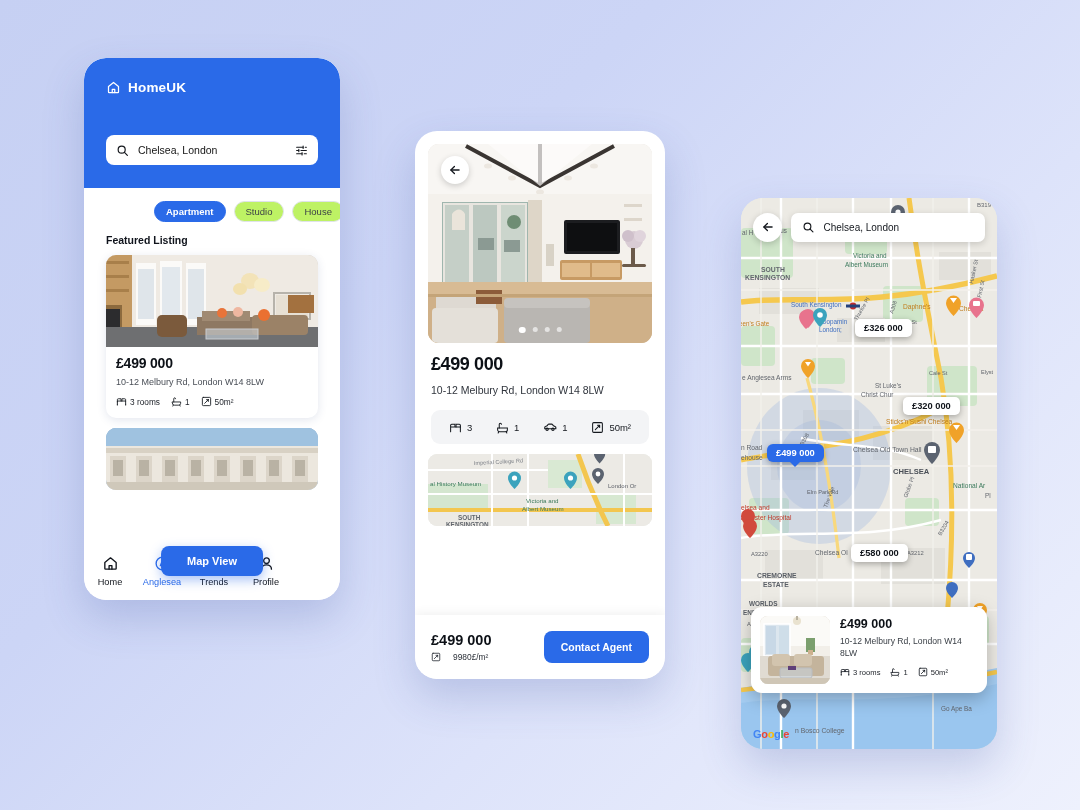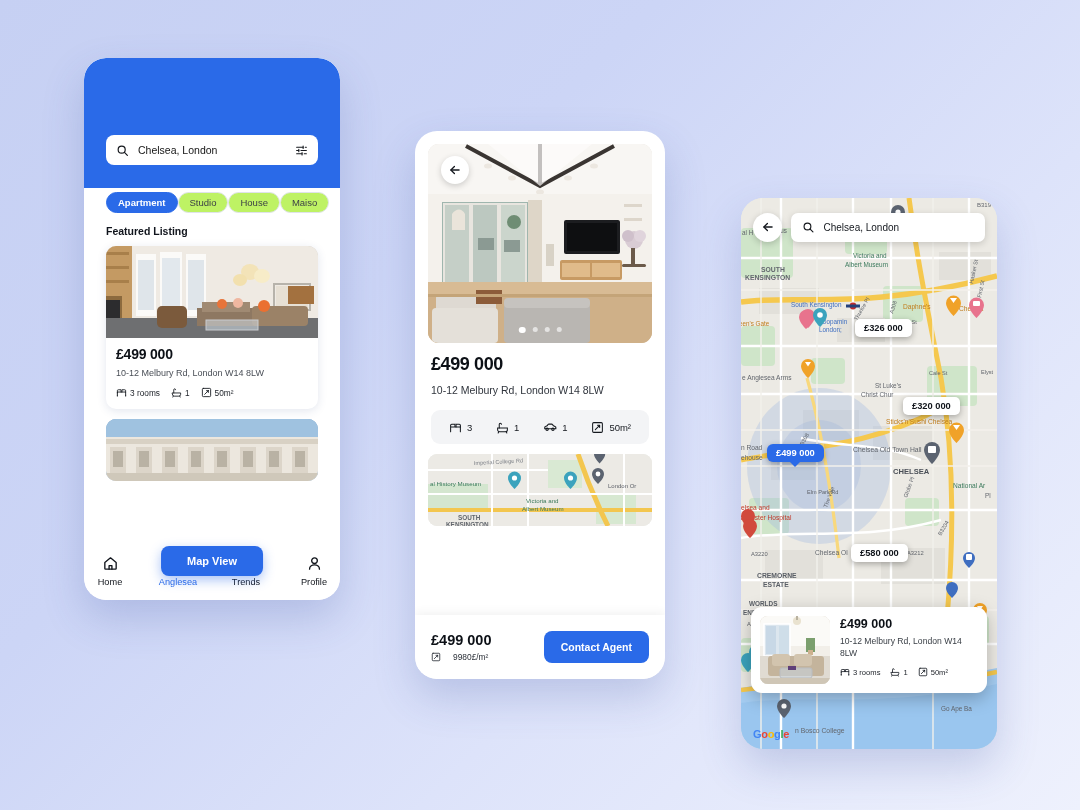--- a/index.html
+++ b/index.html
@@ -11,34 +11,34 @@
   }
   .phone{position:absolute;background:#fff;border-radius:22px;box-shadow:0 18px 42px rgba(60,80,160,.22);overflow:hidden;}
 
   
   #phone-home{left:84px;top:58px;width:256px;height:542px;}
   .home-header{background:#2a6ae8;height:130px;border-radius:22px 22px 0 0;padding:0;position:relative;}
   .brand{display:flex;align-items:center;gap:7px;padding:22px 0 0 22px;}
   .brand-name{color:#fff;font-size:13.5px;font-weight:bold;letter-spacing:.2px;}
   .searchbar{position:absolute;left:22px;right:22px;top:77px;height:30px;background:#fff;border-radius:8px;display:flex;align-items:center;padding:0 10px;box-sizing:border-box;gap:9px;}
   .searchbar .sv{font-size:10.5px;color:#141414;font-weight:500;flex:1;}
-  .chips{display:flex;padding:4px 0 0 22px;overflow:hidden;}
+  .chips{display:flex;gap:8px;padding:13px 0 0 22px;overflow:hidden;margin-left:48px;}
   .chip{border:1px solid #dfe3ea;border-radius:14px;padding:4px 11px;font-size:9.5px;color:#3b3f46;white-space:nowrap;background:#bef264;font-weight:500;}
   .chip.active{background:#2a6ae8;border-color:#2a6ae8;color:#fff;font-weight:bold;}
   .sec-title{padding:12px 0 0 22px;font-size:10.5px;font-weight:bold;color:#10141c;}
   .listing-card{margin:9px 22px 0 22px;background:#fff;border-radius:10px;box-shadow:0 2px 10px rgba(40,60,120,.13);overflow:hidden;}
   .listing-img{height:92px;background:#cfcac3;position:relative;overflow:hidden;}
   .listing-body{padding:8px 10px 11px 10px;}
   .price-lg{font-size:14px;font-weight:bold;color:#0c1016;letter-spacing:-.2px;}
   .addr{font-size:9px;color:#4a4f57;margin-top:6px;}
   .facts{display:flex;gap:11px;margin-top:9px;align-items:center;}
   .fact{display:flex;align-items:center;gap:3px;font-size:8.3px;color:#21252c;font-weight:500;}
   .card2{margin:10px 22px 0 22px;border-radius:10px;height:62px;overflow:hidden;position:relative;background:#9fb6cf;}
   .mapview-btn{position:absolute;left:50%;transform:translateX(-50%);top:488px;background:#2a6ae8;color:#fff;font-size:11px;font-weight:bold;padding:9px 26px;border-radius:8px;box-shadow:0 4px 12px rgba(42,106,232,.4);z-index:5;}
-  .tabbar{position:absolute;left:0;right:0;bottom:0;height:62px;background:#fff;border-radius:0 0 22px 22px;display:flex;align-items:center;justify-content:space-between;padding-top:4px;box-sizing:border-box;}
+  .tabbar{position:absolute;left:0;right:0;bottom:0;height:62px;background:#fff;border-radius:0 0 22px 22px;display:flex;align-items:center;justify-content:flex-start;padding-top:4px;box-sizing:border-box;}
   .tab{display:flex;flex-direction:column;align-items:center;gap:5px;width:52px;}
   .tab-label{font-size:9.2px;color:#11151c;font-weight:500;}
   .tab.active .tab-label{color:#2a6ae8;}
 
   
   #phone-detail{left:415px;top:131px;width:250px;height:548px;}
   .hero{margin:13px 13px 0 13px;height:199px;border-radius:11px;overflow:hidden;position:relative;background:#e6e2dc;}
   .back-circle{position:absolute;left:13px;top:12px;width:28px;height:28px;border-radius:50%;background:#fff;display:flex;align-items:center;justify-content:center;box-shadow:0 2px 6px rgba(0,0,0,.18);}
   .dots{position:absolute;bottom:10px;left:50%;transform:translateX(-50%);display:flex;gap:7px;align-items:center;}
   .dot{width:5px;height:5px;border-radius:50%;background:rgba(255,255,255,.62);}
@@ -73,20 +73,29 @@
   .m-fact{display:flex;align-items:center;gap:3px;font-size:7.6px;color:#1b1f26;font-weight:500;}
   .gwm{position:absolute;left:12px;bottom:9px;font-size:11px;font-weight:bold;z-index:6;letter-spacing:-.3px;}
   svg{display:block;}
 </style>
 </head>
 <body>
 
 <div class="phone" id="phone-home">
 
   <div class="home-header">
+    <div class="brand">
+      <span>
+        <svg width="15" height="15" viewBox="0 0 24 24" fill="none" stroke="#fff" stroke-width="2" stroke-linecap="round" stroke-linejoin="round">
+          <path d="M4 10.5 12 4l8 6.5V19a1 1 0 0 1-1 1H5a1 1 0 0 1-1-1z"></path>
+            <path d="M10 20v-5h4v5"></path>
+        </svg>
+      </span>
+      <span class="brand-name">HomeUK</span>
+    </div>
 
     <div class="searchbar">
       <span>
         <svg width="13" height="13" viewBox="0 0 24 24" fill="none" stroke="#15181d" stroke-width="2.2" stroke-linecap="round">
           <circle cx="10.5" cy="10.5" r="6.5"></circle>
             <path d="M15.6 15.6 21 21"></path>
         </svg>
       </span>
       <span class="sv">Chelsea, London</span>
       <span>

